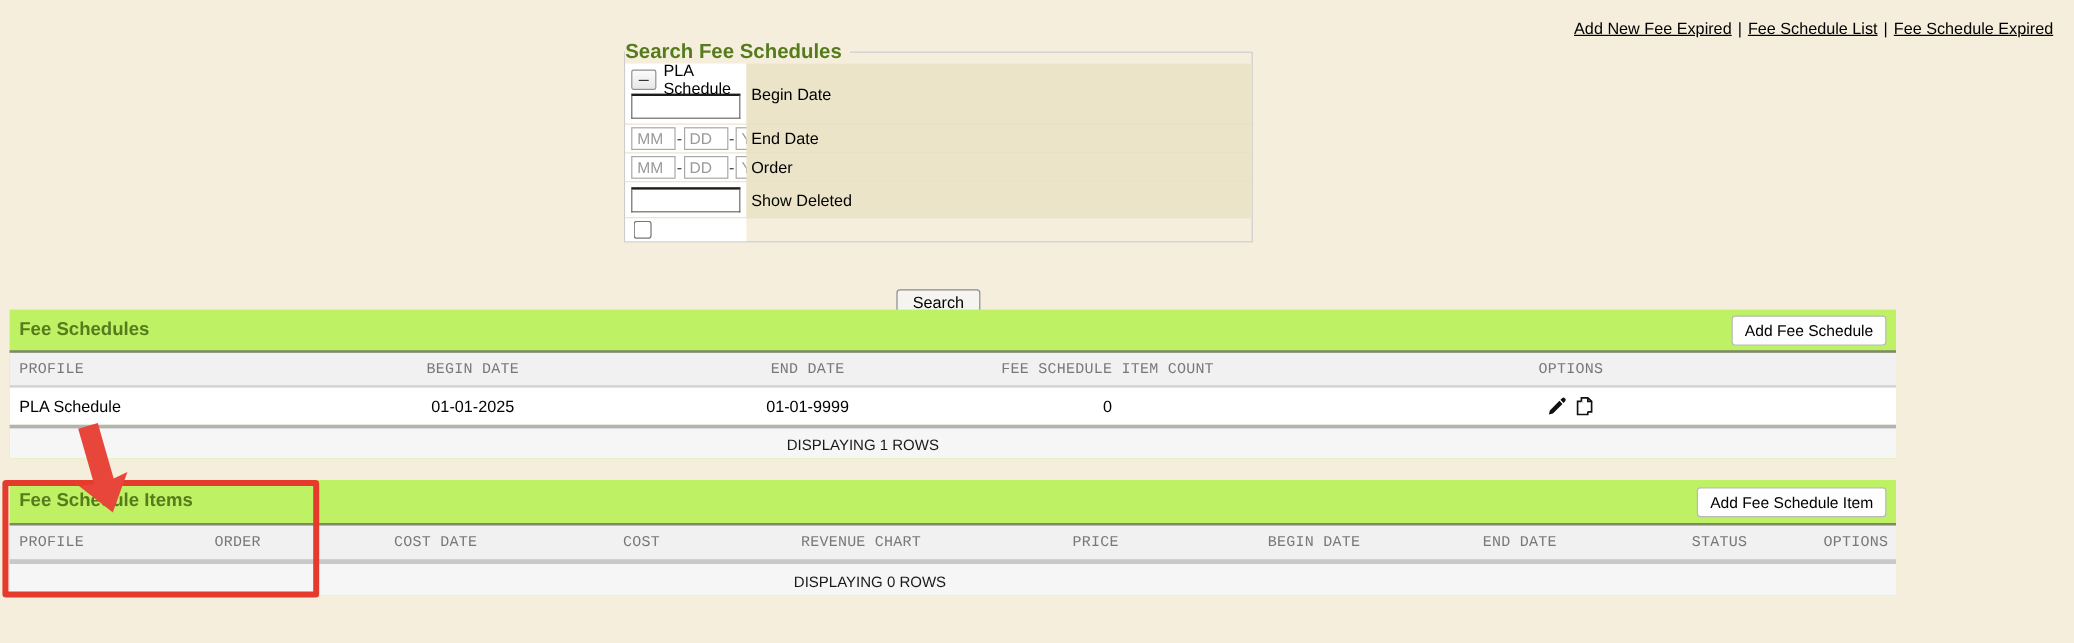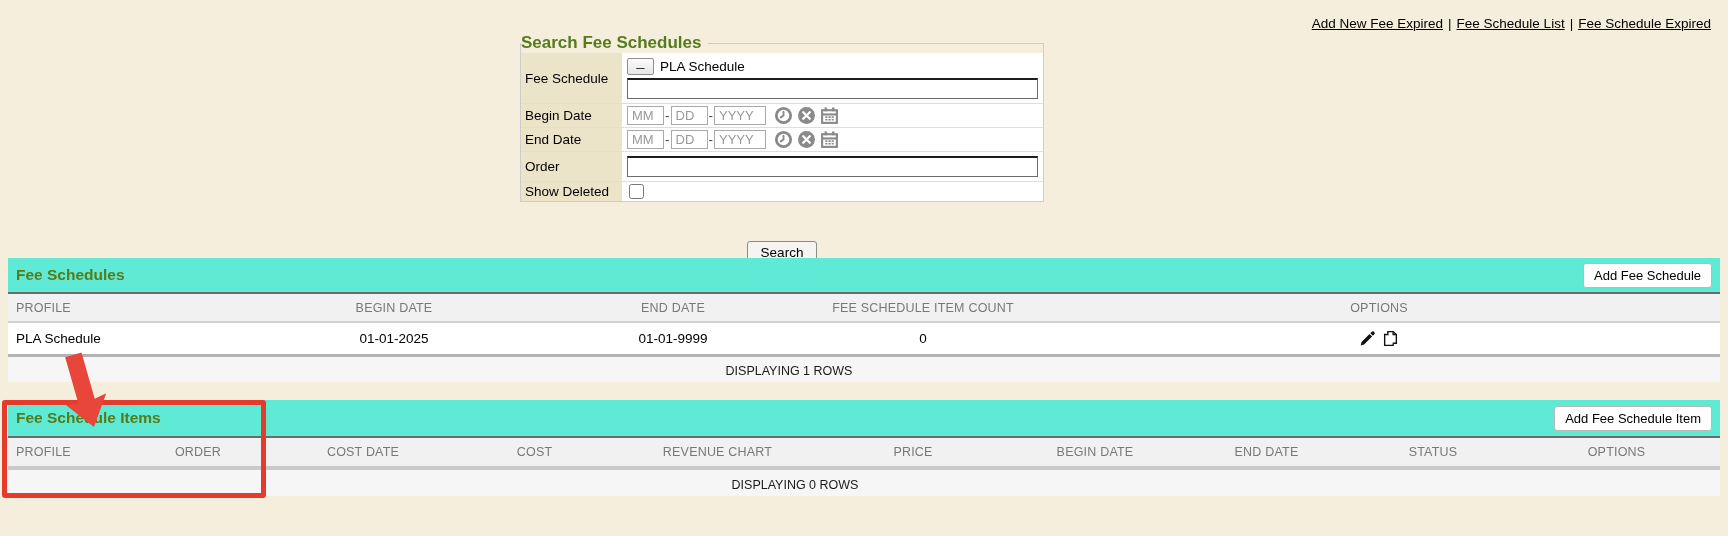--- a/index.html
+++ b/index.html
@@ -39,34 +39,34 @@
   .date-dash { margin:0 1px; color:#444; }
   .date-icons { display:flex; gap:4px; margin-left:8px; align-items:center; }
   .icon-btn { width:19px; height:19px; padding:0; border:none; background:none; cursor:pointer; line-height:0; }
   .chk { width:15px; height:15px; margin:0 0 0 2px; }
 
   .search-btn-row { position:absolute; left:520px; top:217px; width:524px; text-align:center;margin-top:24px; }
   .btn { font-family:inherit; font-size:13.5px; color:#000; background:#f5f4f1;
          border:1px solid #8c8c8c; border-radius:3px; padding:3px 13px; cursor:pointer; }
 
   
-  .panel { position:absolute; left:8px; width:1712px; background:#5eead4; }
+  .panel { position:absolute; left:8px; width:1572px; background:#bef264; }
   #fee-schedules-panel { top:258px; }
   #fee-schedule-items-panel { top:400px; }
   .panel-head { display:flex; justify-content:space-between; align-items:center; padding:4px 8px; }
   #fee-schedules-panel .panel-head { height:34px; }
   #fee-schedule-items-panel .panel-head { height:36px; }
   .panel-title { font-size:15.5px; font-weight:bold; color:#567b1c; margin:0; }
   .add-btn { font-family:inherit; font-size:13px; color:#000; background:#fefefe;
              border:1px solid #b9b9b9; border-radius:3px; padding:4px 10px; cursor:pointer; }
   .dbl { height:2px; border-top:1px solid #6b6b6b; border-bottom:1px solid #6b6b6b; }
 
   .grid1 { display:grid; grid-template-columns:242px 288px 270px 230px 1fr; align-items:center; }
   .grid2 { display:grid; grid-template-columns:112px 156px 174px 169px 197px 194px 170px 173px 160px 1fr; align-items:center; }
-  .hdr-row { background:#f1f1f1; height:27px; }
+  .hdr-row { background:#f1f1f1; height:27px;font-family:Liberation Mono, monospace; }
   #fee-schedule-items-panel .hdr-row { height:28px; }
   .th { color:#787878; font-size:12.5px; letter-spacing:.2px; }
   .cell-left { text-align:left; padding-left:8px; }
   .cell-center { text-align:center; }
   .data-row { height:33px; font-size:13.5px; background:#fff; }
   .sep-light { border-top:2px solid #d2d2d2; }
   .sep-dark  { border-top:3px solid #b3b3b3; }
   .sep-thick { border-top:4px solid #c9c9c9;padding-left:12px; }
   .tbl-footer { height:28px; line-height:28px; background:#f6f6f6; text-align:center;
                 font-size:12.5px; padding-right:150px; color:#1a1a1a; }
@@ -84,21 +84,20 @@
 
 <div class="top-links">
   <a>Add New Fee Expired</a><span class="sep">|</span><a>Fee Schedule List</a><span class="sep">|</span><a>Fee Schedule Expired</a>
 </div>
 
 <div class="search-wrap">
   <fieldset class="search-fs">
     <legend class="search-legend">Search Fee Schedules</legend>
     <div class="form-grid">
 
-      <div class="f-label">Fee Schedule</div>
       <div class="f-value block">
         <div class="tag-line">
           <button class="minus-btn">–</button>
           <span>PLA Schedule</span>
         </div>
         <input class="big-input" type="text" value="" style="">
       </div>
 
       <div class="f-label">Begin Date</div>
       <div class="f-value">

